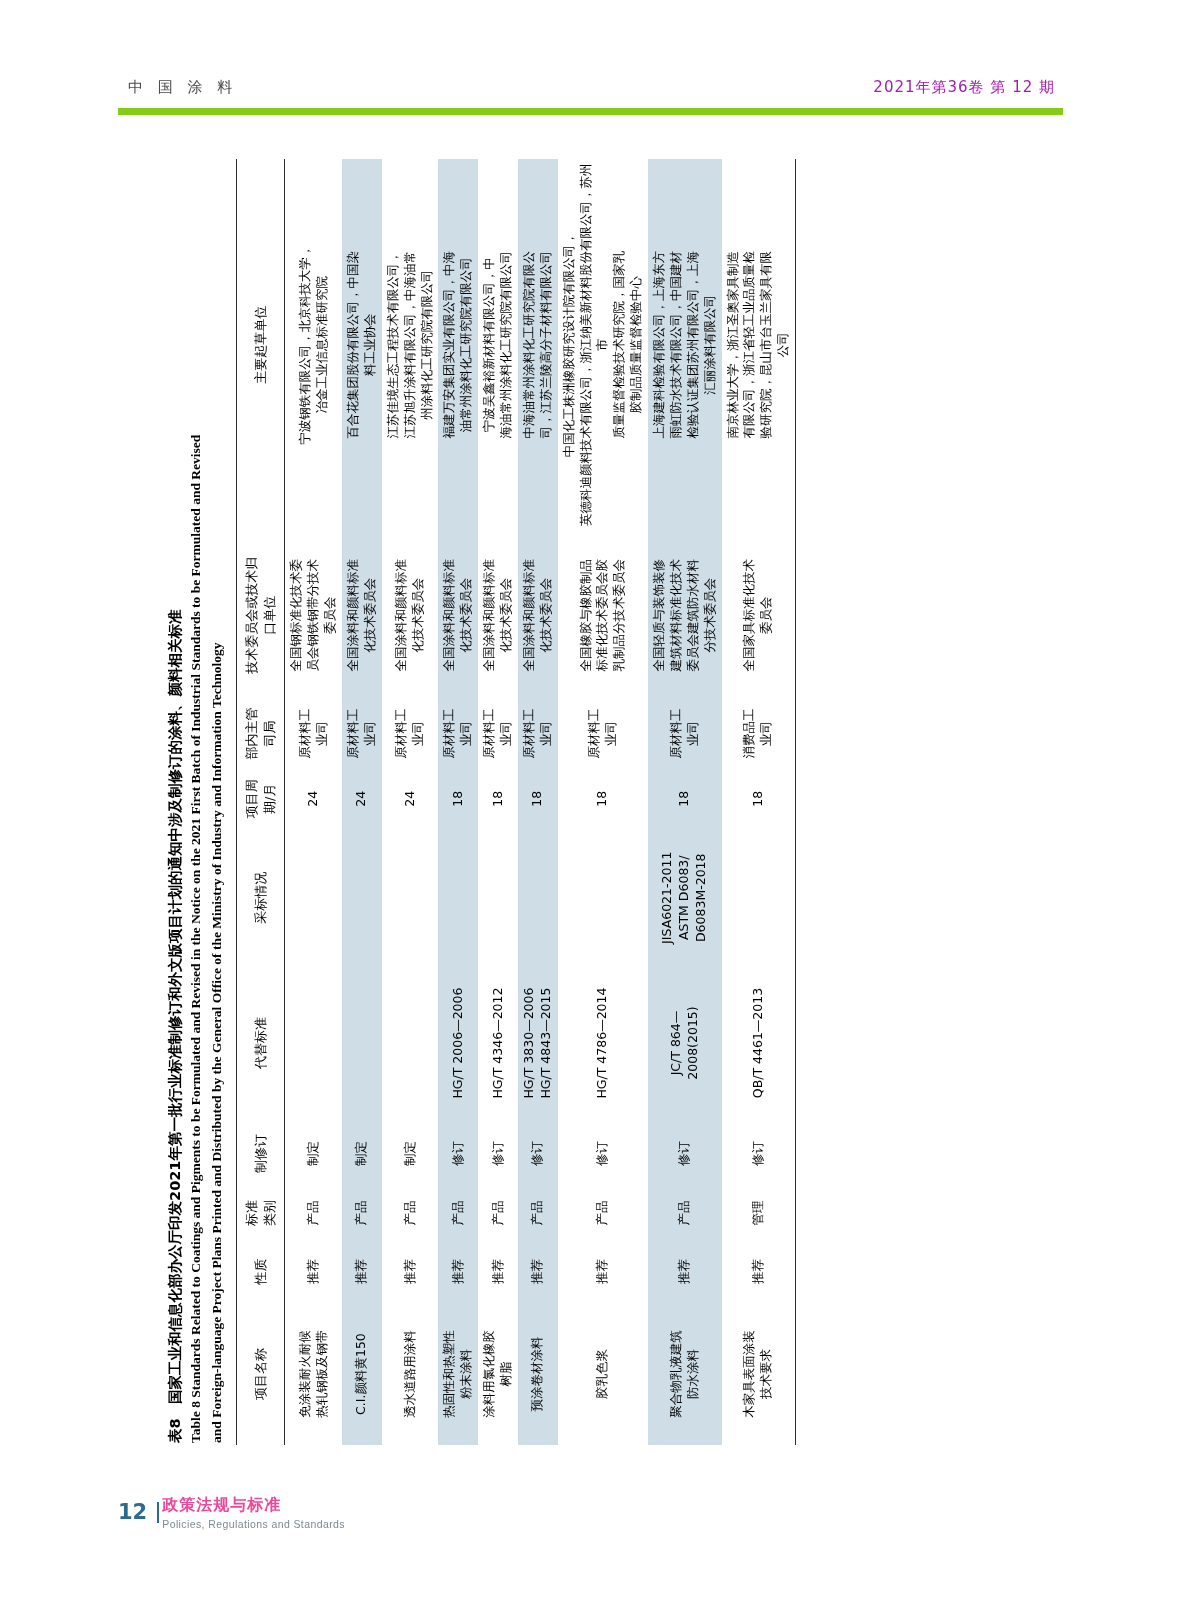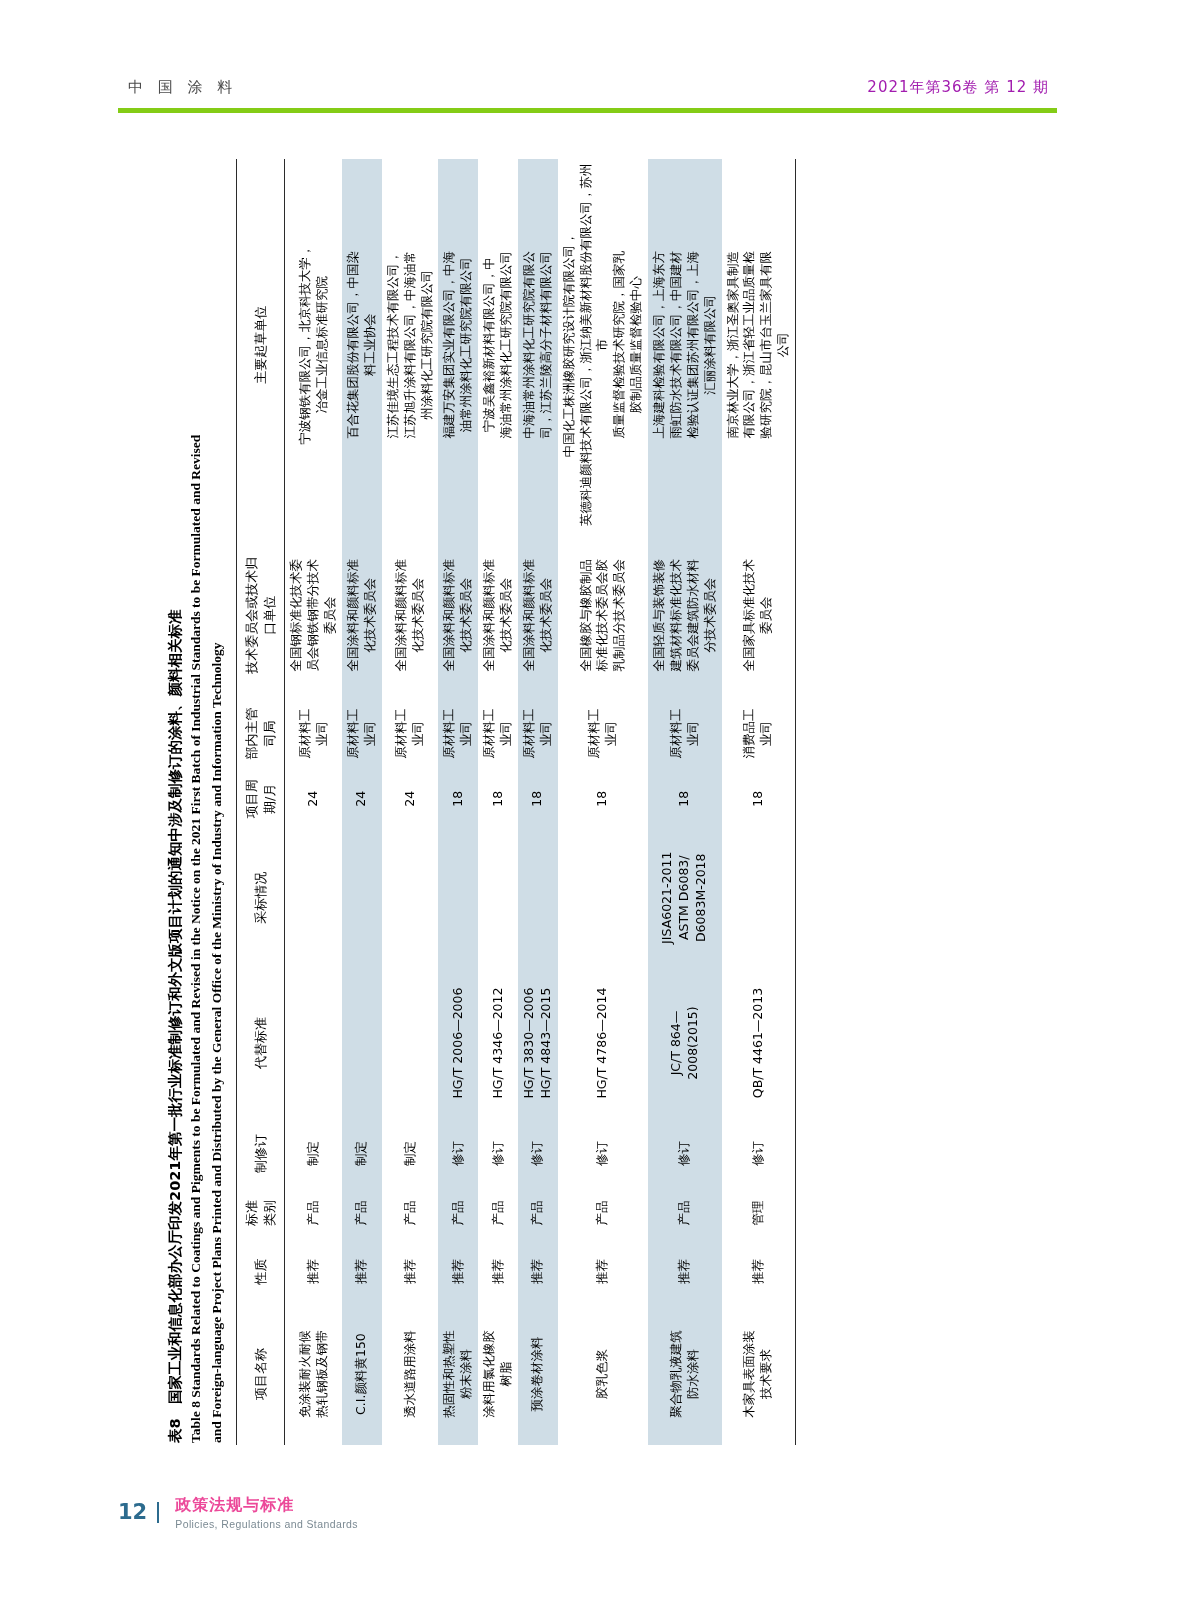--- a/index.html
+++ b/index.html
@@ -14,23 +14,23 @@
     color: #000;
     position: relative;
     overflow: hidden;
   }
 
   
   .page-header {
     position: absolute;
     top: 78px;
     left: 118px;
-    right: 130px;
+    right: 124px;
     height: 30px;
-    border-bottom: 5px solid #84cc16;
+    border-bottom: 7px solid #84cc16;
   }
   .header-left {
     position: absolute;
     left: 10px;
     top: 0;
     font-size: 15px;
     letter-spacing: 5px;
     color: #4b4b4b;
     font-family: "DejaVu Sans", sans-serif;
   }
@@ -137,21 +137,21 @@
   col.c-tech  { width: 150px; }
   col.c-lead  { width: 330px; }
 
   
   .page-footer {
     position: absolute;
     left: 118px;
     bottom: 70px;
     display: flex;
     align-items: center;
-    gap: 16px;
+    gap: 3px;
   }
   .folio {
     font-family: "DejaVu Sans", sans-serif;
     font-size: 21px;
     font-weight: bold;
     color: #2c6b8e;
     padding-right: 10px;
     border-right: 2px solid #2c6b8e;
     line-height: 1;
   }

